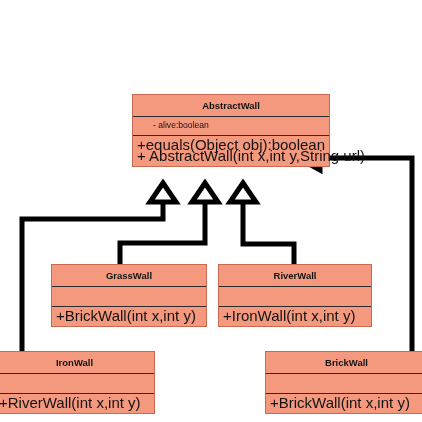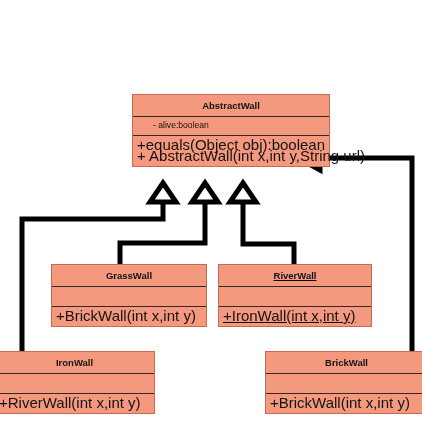--- a/index.html
+++ b/index.html
@@ -54,21 +54,21 @@
     color: #141414;
     line-height: 11.5px;
     white-space: nowrap;
   }
   .uml-attrs .uml-row {
     font-size: 8.6px;
   }
   
   #cls-abstractwall { left: 132px; top: 94px;  width: 198px; }
   #cls-grasswall    { left: 42px;  top: 264px; width: 156px; margin-left: 9px; }
-  #cls-riverwall    { left: 218px; top: 264px; width: 154px; text-decoration: underline; }
+  #cls-riverwall    { left: 218px; top: 264px; width: 154px; }
   #cls-ironwall     { left: -6px;  top: 351px; width: 161px; }
   #cls-brickwall    { left: 265px; top: 351px; width: 163px; }
 
   #cls-abstractwall .uml-attrs { min-height: 18px; }
   #cls-grasswall .uml-attrs,
   #cls-riverwall .uml-attrs,
   #cls-ironwall .uml-attrs,
   #cls-brickwall .uml-attrs { min-height: 20px; }
 </style>
 </head>

